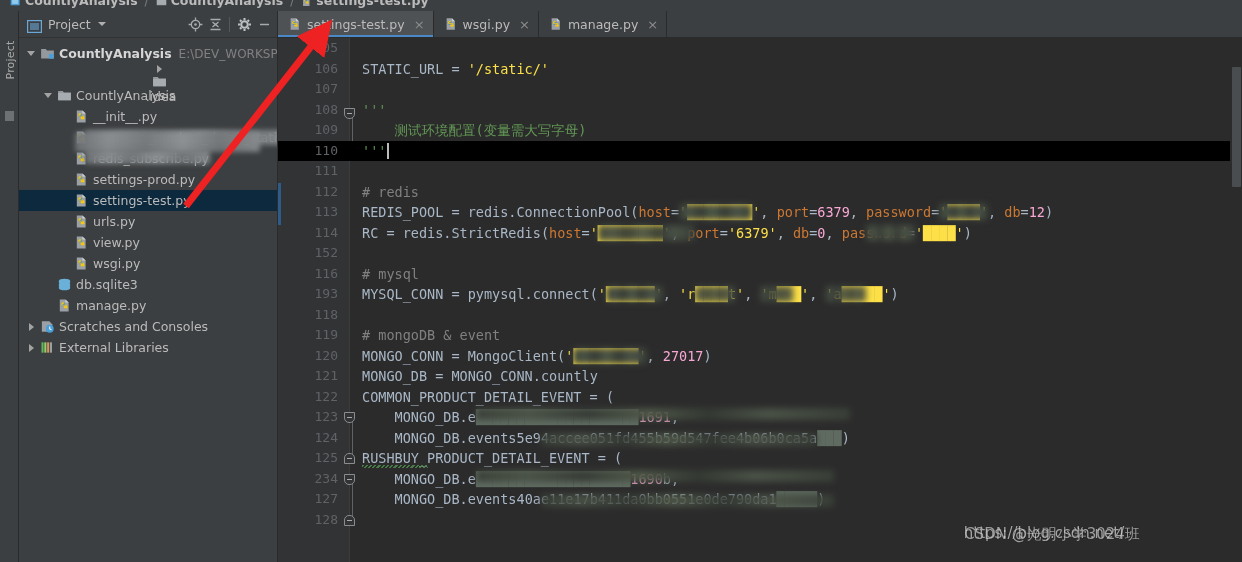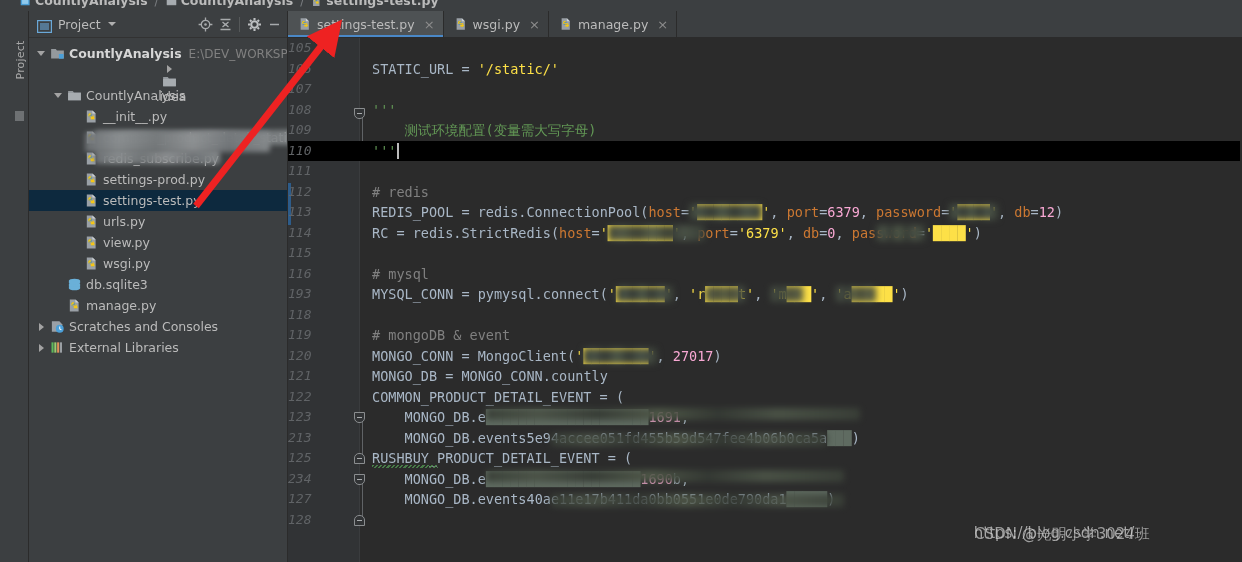--- a/index.html
+++ b/index.html
@@ -2,21 +2,21 @@
 <html><head>
 <meta charset="utf-8">
 <style>
   * { box-sizing: border-box; margin: 0; padding: 0; }
   html, body {
     width: 1242px; height: 562px;
     background: #3c3f41;
     font-family: "DejaVu Sans", "Liberation Sans", sans-serif;
     overflow: hidden;
   }
-  #app { position: relative; width: 1202px; height: 562px; margin-left: 10px; }
+  #app { position: relative; width: 1202px; height: 562px; }
 
   
   .breadcrumb-strip {
     position: absolute; left: 0; top: 0; width: 1242px; height: 11px;
     background: #3c3f41; overflow: hidden;
   }
   .breadcrumb-inner {
     position: absolute; left: 10px; top: -7px;
     display: flex; align-items: center; gap: 5px;
     font-size: 12.5px; color: #bbbbbb; white-space: nowrap;
@@ -156,22 +156,22 @@
   }
 
   .lines {
     position: absolute; left: 0; top: 0; width: 964px; height: 524px;
     font-family: "DejaVu Sans Mono", "Liberation Mono", monospace;
     font-size: 13.5px; line-height: 20.5px;
   }
   .ln-row { position: relative; height: 20.5px; }
   .ln-row.hl { background: #000000; }
   .lnum {
-    position: absolute; left: 0; width: 60px; 
-    color: #606366; font-family: "DejaVu Sans Mono", monospace; font-size: 13px; font-style: italic;
+    position: absolute; left: 0; width: 60px; text-align: right;
+    color: #606366; font-family: "DejaVu Sans Mono", monospace; font-size: 13px;
   }
   .ltext { position: absolute; left: 84px; white-space: pre; }
   .c-str   { color: #fde047; text-align: center; }
   .c-num   { color: #f9a8d4; }
   .c-cmt   { color: #808080; }
   .c-id    { color: #a9b7c6; }
   .c-dark  { color: #5f6b61; }
   .c-doc   { color: #629755; }
   .c-param { color: #cc7832; }
 
@@ -553,21 +553,21 @@
           </div>
           <div class="ln-row">
             <span class="lnum">113</span>
             <span class="ltext"><span class="c-id">REDIS_POOL</span><span class="c-id"> </span><span class="c-id">=</span><span class="c-id"> </span><span class="c-id">redis</span><span class="c-id">.</span><span class="c-id">ConnectionPool</span><span class="c-id">(</span><span class="c-param">host</span><span class="c-id">=</span><span class="c-str">'████████'</span><span class="c-id">,</span><span class="c-id"> </span><span class="c-param">port</span><span class="c-id">=</span><span class="c-num">6379</span><span class="c-id">,</span><span class="c-id"> </span><span class="c-param">password</span><span class="c-id">=</span><span class="c-str">'████'</span><span class="c-id">,</span><span class="c-id"> </span><span class="c-param">db</span><span class="c-id">=</span><span class="c-num">12</span><span class="c-id">)</span></span>
           </div>
           <div class="ln-row">
             <span class="lnum">114</span>
             <span class="ltext"><span class="c-id">RC</span><span class="c-id"> </span><span class="c-id">=</span><span class="c-id"> </span><span class="c-id">redis</span><span class="c-id">.</span><span class="c-id">StrictRedis</span><span class="c-id">(</span><span class="c-param">host</span><span class="c-id">=</span><span class="c-str">'████████'</span><span class="c-id">,</span><span class="c-id"> </span><span class="c-param">port</span><span class="c-id">=</span><span class="c-str">'6379'</span><span class="c-id">,</span><span class="c-id"> </span><span class="c-param">db</span><span class="c-id">=</span><span class="c-num">0</span><span class="c-id">,</span><span class="c-id"> </span><span class="c-param">password</span><span class="c-id">=</span><span class="c-str">'████'</span><span class="c-id">)</span></span>
           </div>
           <div class="ln-row">
-            <span class="lnum">115</span>
+            <span class="lnum">152</span>
             <span class="ltext"></span>
           </div>
           <div class="ln-row">
             <span class="lnum">116</span>
             <span class="ltext"><span class="c-cmt"># mysql</span></span>
           </div>
           <div class="ln-row">
             <span class="lnum">193</span>
             <span class="ltext"><span class="c-id">MYSQL_CONN</span><span class="c-id"> </span><span class="c-id">=</span><span class="c-id"> </span><span class="c-id">pymysql</span><span class="c-id">.</span><span class="c-id">connect</span><span class="c-id">(</span><span class="c-str">'██████'</span><span class="c-id">,</span><span class="c-id"> </span><span class="c-str">'r████t'</span><span class="c-id">,</span><span class="c-id"> </span><span class="c-str">'m███'</span><span class="c-id">,</span><span class="c-id"> </span><span class="c-str">'a█████'</span><span class="c-id">)</span></span>
           </div>
@@ -589,21 +589,21 @@
           </div>
           <div class="ln-row">
             <span class="lnum">122</span>
             <span class="ltext"><span class="c-id">COMMON_PRODUCT_DETAIL_EVENT</span><span class="c-id"> </span><span class="c-id">=</span><span class="c-id"> </span><span class="c-id">(</span></span>
           </div>
           <div class="ln-row">
             <span class="lnum">123</span>
             <span class="ltext"><span class="c-id"> </span><span class="c-id"> </span><span class="c-id"> </span><span class="c-id"> </span><span class="c-id">MONGO_DB</span><span class="c-id">.</span><span class="c-id">e</span><span class="c-dark">████████████████████</span><span class="c-num">1691</span><span class="c-id">,</span></span>
           </div>
           <div class="ln-row">
-            <span class="lnum">213</span>
+            <span class="lnum">124</span>
             <span class="ltext"><span class="c-id"> </span><span class="c-id"> </span><span class="c-id"> </span><span class="c-id"> </span><span class="c-id">MONGO_DB</span><span class="c-id">.</span><span class="c-id">events5e94accee051fd455b59d547fee4b06b0ca5a</span><span class="c-dark">███</span><span class="c-id">)</span></span>
           </div>
           <div class="ln-row">
             <span class="lnum">125</span>
             <span class="ltext"><span class="c-id">RUSHBUY_PRODUCT_DETAIL_EVENT</span><span class="c-id"> </span><span class="c-id">=</span><span class="c-id"> </span><span class="c-id">(</span></span>
             <span class="squiggle" style="left: 84px; width: 66px;"></span>
           </div>
           <div class="ln-row">
             <span class="lnum">234</span>
             <span class="ltext"><span class="c-id"> </span><span class="c-id"> </span><span class="c-id"> </span><span class="c-id"> </span><span class="c-id">MONGO_DB</span><span class="c-id">.</span><span class="c-id">e</span><span class="c-dark">███████████████████</span><span class="c-num">1690</span><span class="c-id">b</span><span class="c-id">,</span></span>

